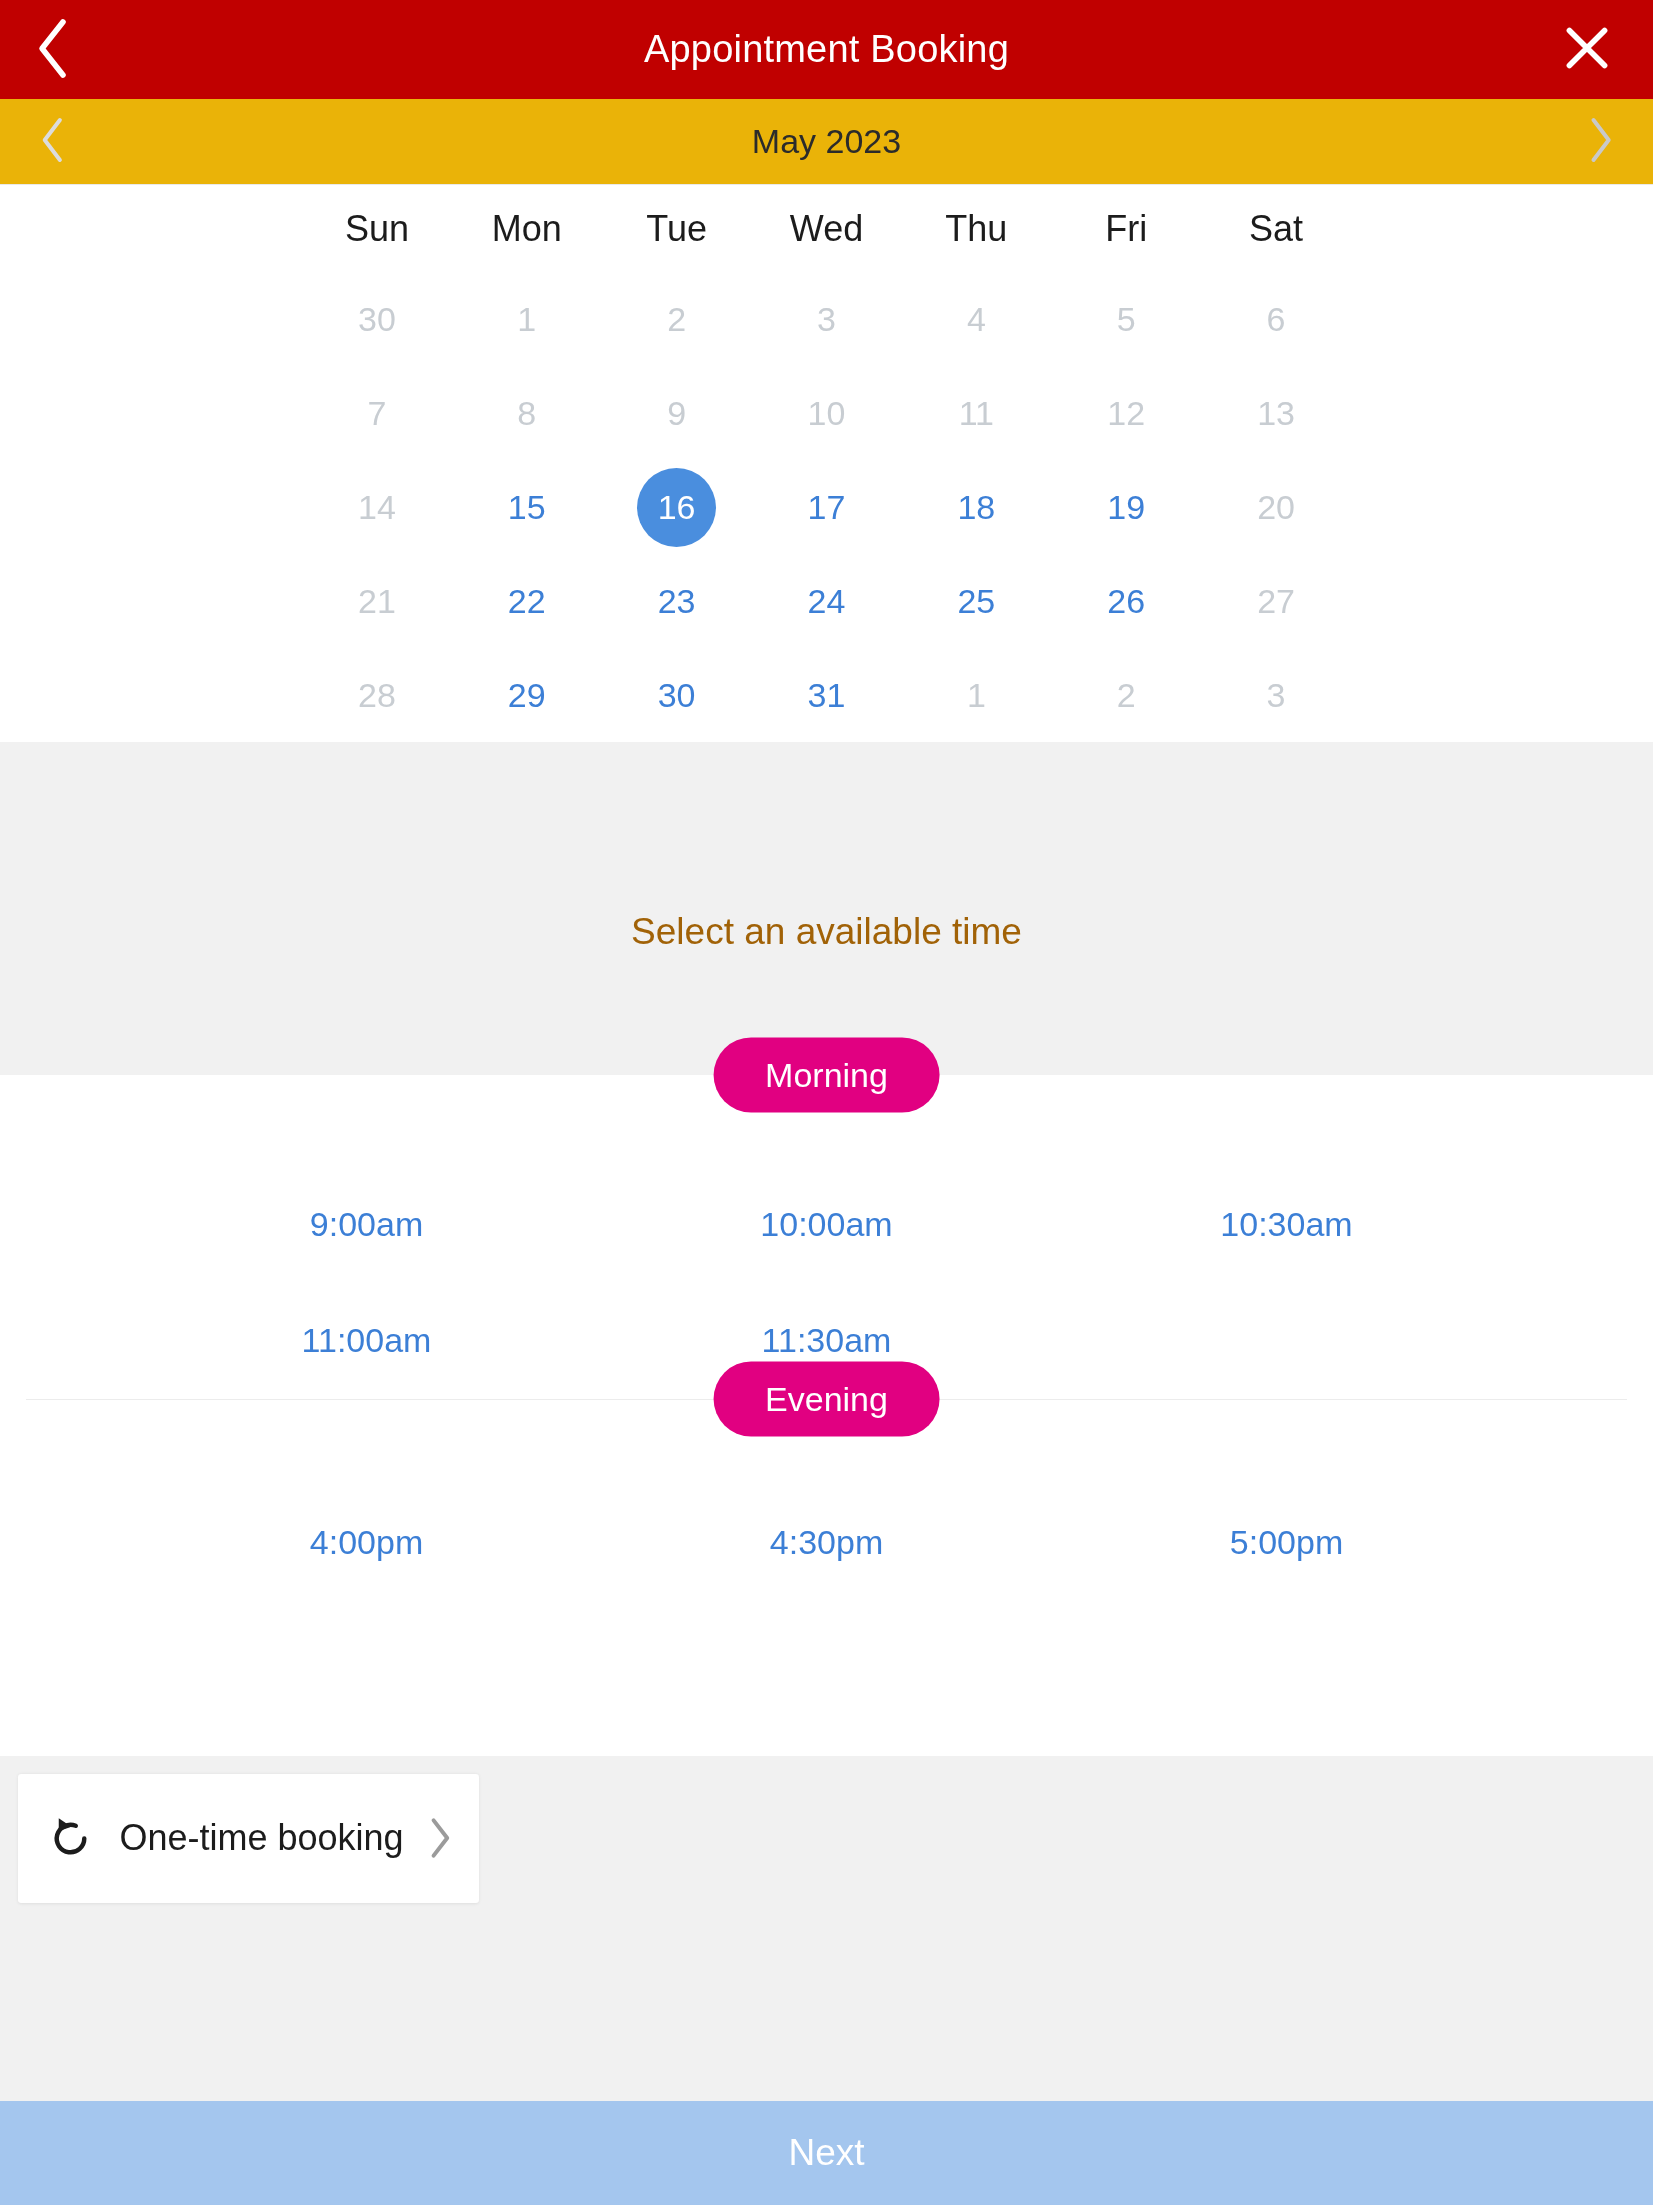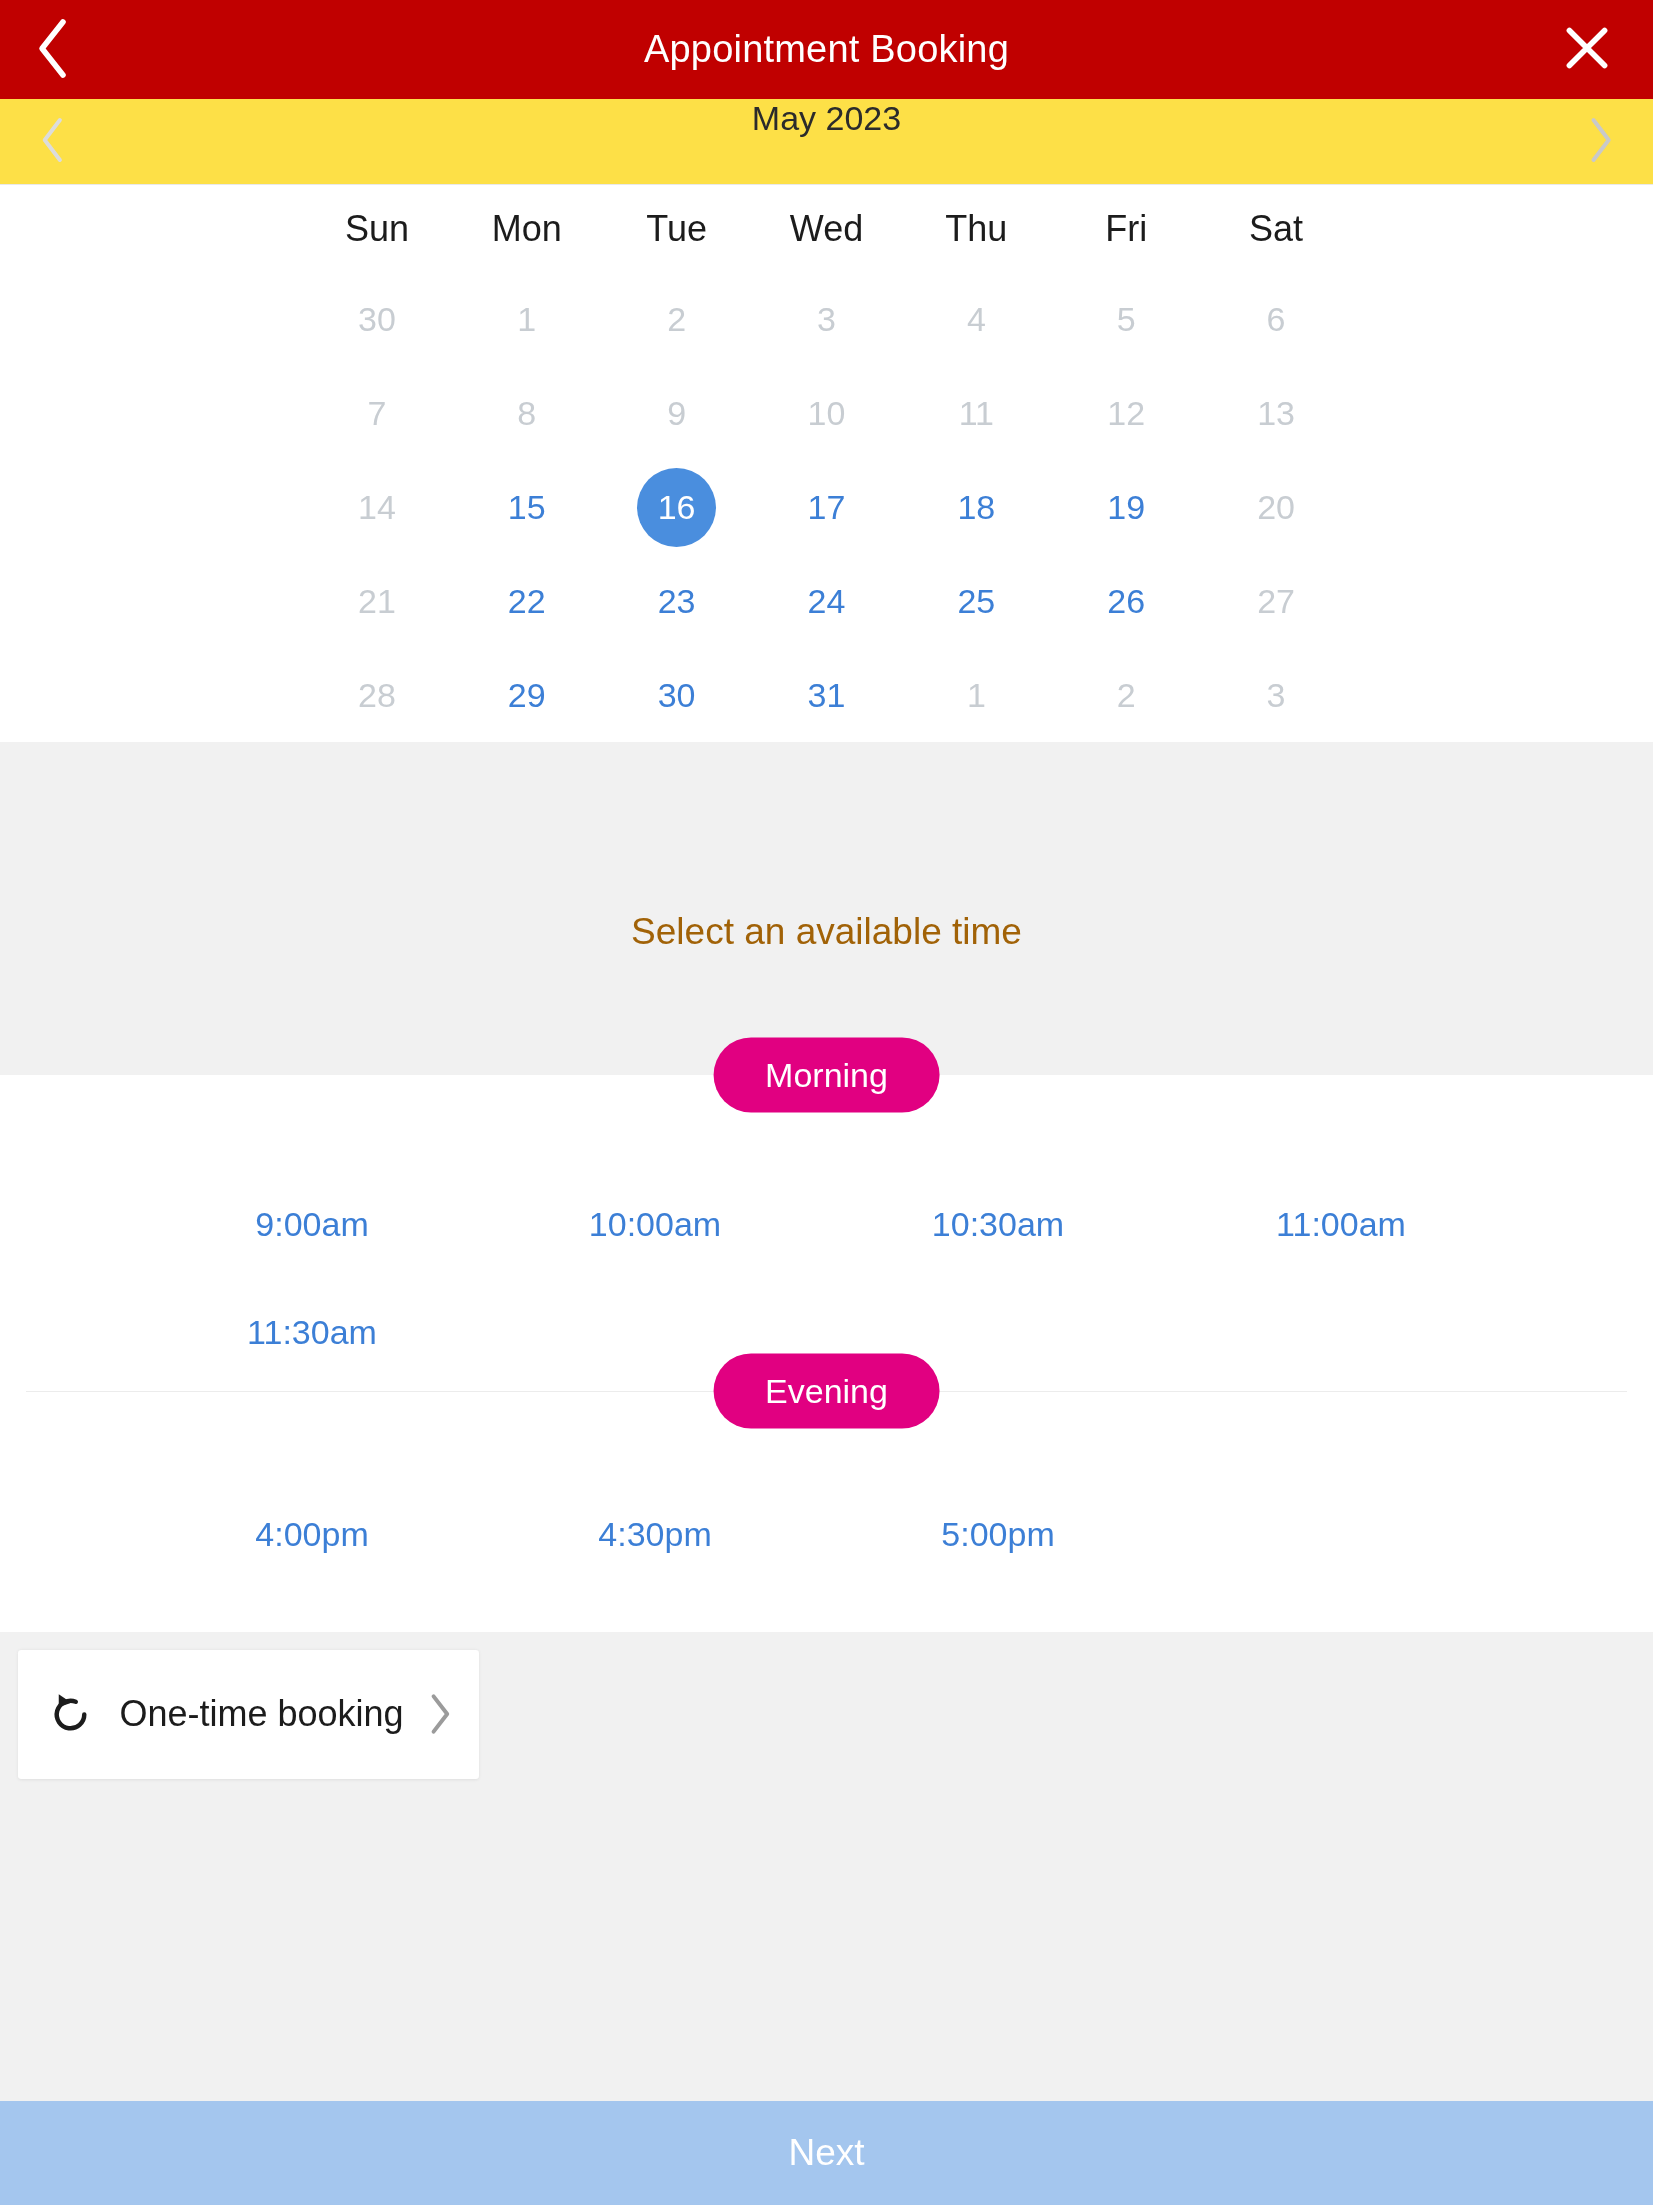--- a/index.html
+++ b/index.html
@@ -57,23 +57,23 @@
     width: 97px;
     display: flex;
     align-items: center;
     justify-content: center;
     cursor: pointer;
   }
 
   
   .month-bar {
     height: 85px;
-    background: #fde047;
-    display: flex;
-    align-items: flex-start;
+    background: #eab308;
+    display: flex;
+    align-items: center;
     justify-content: center;
     position: relative;
     border-bottom: 1.6px solid #e9e9e9;
     flex: 0 0 auto;
   }
   .month-label {
     font-size: 34px;
     color: #2b2b2b;
     font-weight: 400;
   }
@@ -191,23 +191,24 @@
     left: 26px;
     right: 26px;
     height: 1.6px;
     background: #ececec;
     top: 0;
     z-index: 1;
   }
 
   .slot-grid {
     display: grid;
-    grid-template-columns: 1fr 1fr 1fr 1fr;
+    grid-template-columns: 1fr 1fr 1fr;
     width: 1372px;
     margin: 0 auto;
+    gap: 8px;
   }
   .slot {
     font-size: 34px;
     color: #3c7fd6;
     text-align: center;
     height: 108px;
     line-height: 108px;
     cursor: pointer;
   }
   .slot.empty { visibility: hidden; cursor: default; }

